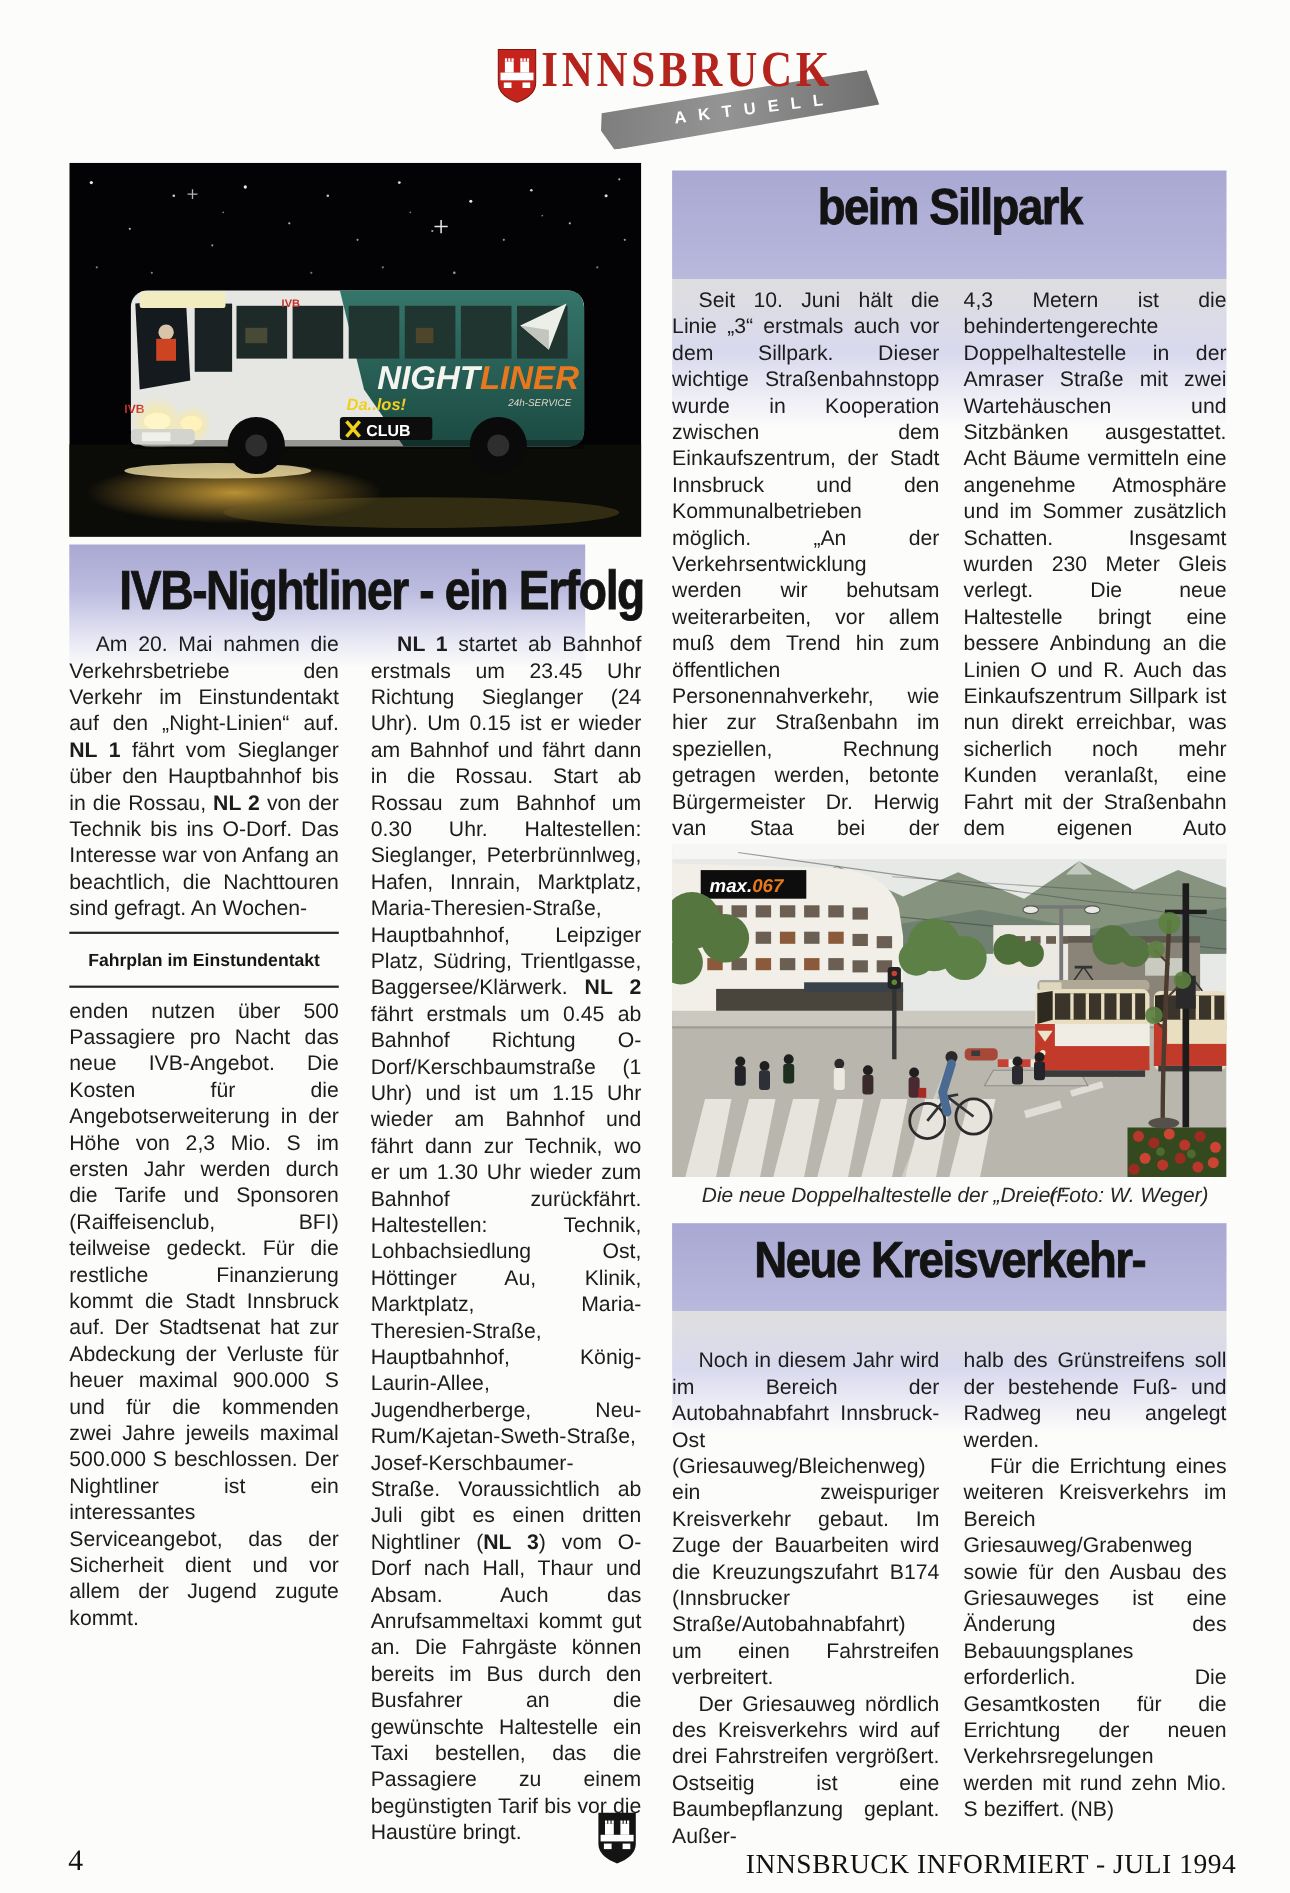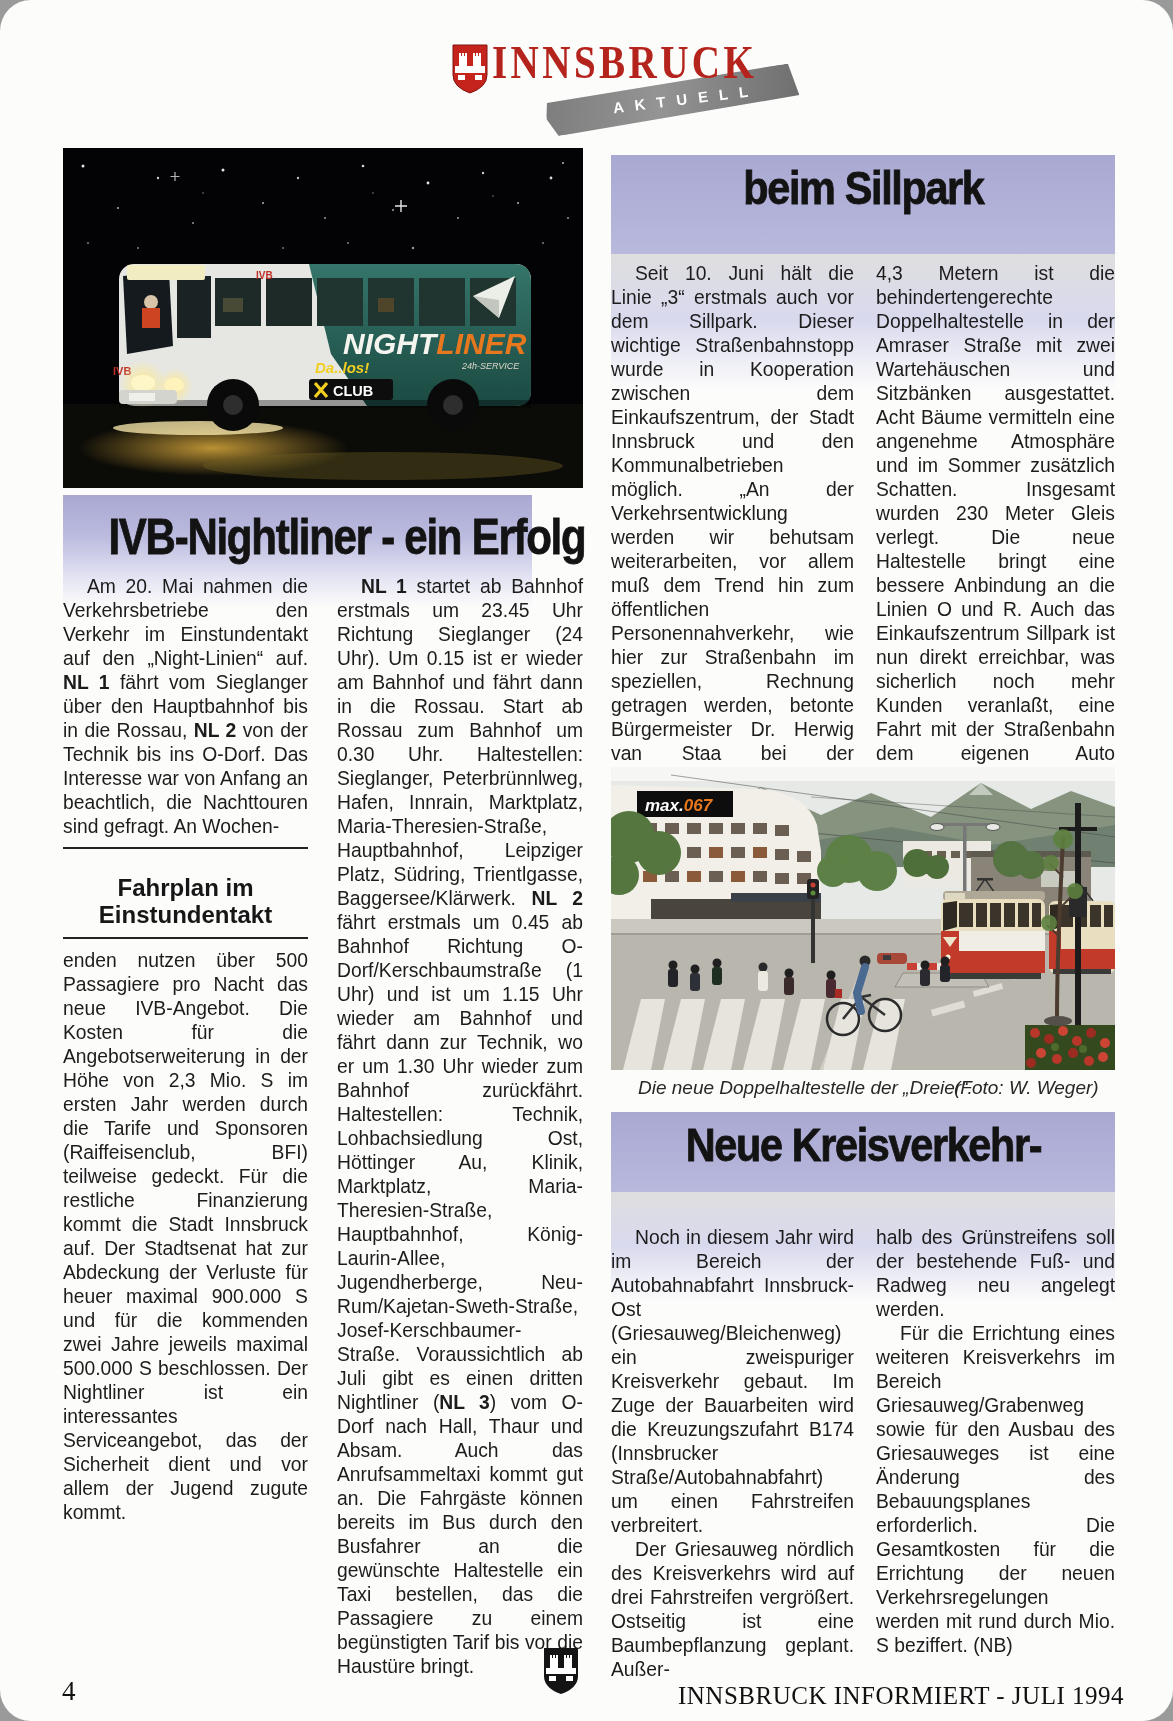--- a/index.html
+++ b/index.html
@@ -1,17 +1,17 @@
 <!DOCTYPE html>
 <html><head>
 <meta charset="utf-8">
 <style>
   html,body{margin:0;padding:0;background:#9a9a9a;}
   .page{position:relative;width:1173px;height:1721px;margin:0 auto;background:#fcfcfb;overflow:hidden;
-        font-family:"Liberation Sans",sans-serif;border-radius:31px;}
+        font-family:"Liberation Sans",sans-serif;}
   .abs{position:absolute;}
 
   
   .masthead-title{position:absolute;left:492px;top:36px;z-index:3;
     font-family:"Liberation Serif",serif;font-weight:700;font-size:46px;color:#b5241c;
     letter-spacing:4px;transform:scaleX(.85);transform-origin:left top;white-space:nowrap;}
   .brush{position:absolute;left:545px;top:78px;width:254px;height:44px;z-index:2;
     background:linear-gradient(100deg,#7d7d7d,#949494 45%,#6f6f6f);
     clip-path:polygon(1% 22%,97% 0%,100% 74%,4% 100%,0% 58%);
     transform:rotate(-7deg);display:flex;align-items:center;justify-content:center;}
@@ -21,22 +21,22 @@
   .grad{background:linear-gradient(180deg,#a8a8d2 0%,#b9b9de 42%,#dededf 0,#d9d9ee 70%,rgba(255,255,255,0) 100%);}
   .grad2{background:linear-gradient(180deg,#a8a8d2 0%,#bcbce0 38%,#e6e6f4 76%,rgba(255,255,255,0) 100%);}
   .headline{font-weight:700;color:#131313;text-align:center;}
   .headline .hx{display:inline-block;white-space:nowrap;transform:scaleX(.84);transform-origin:center top;
     letter-spacing:-1.5px;-webkit-text-stroke:.8px #131313;}
 
   
   .col{position:absolute;}
   .para{margin:0;text-align:justify;font-size:19.3px;line-height:24px;color:#1c1c1c;}
   .para.ind{text-indent:24px;}
-  .subhead{margin:8px 0 10px;padding:25px 0 9px;border-top:2px solid #222;border-bottom:2px solid #222;
-    text-align:center;font-size:24px;font-weight:700;line-height:27px;color:#161616;}
+  .subhead{margin:8px 0 10px;padding:11px 0 9px;border-top:2px solid #222;border-bottom:2px solid #222;
+    text-align:center;font-size:16px;font-weight:700;line-height:27px;color:#161616;}
 
   .caption{position:absolute;font-size:19px;font-style:italic;color:#272727;margin-left:24px;}
 
   
   .pagenum{position:absolute;left:62px;top:1676px;font-family:"Liberation Serif",serif;font-size:27px;color:#111;}
   .issue{position:absolute;right:49px;top:1682px;font-family:"Liberation Serif",serif;font-size:25px;
     letter-spacing:.5px;color:#111;}
 
   svg text{font-family:"Liberation Sans",sans-serif;}
 </style>
@@ -407,21 +407,21 @@
   </div>
   <div class="col" style="left:611px;top:1226px;width:243px">
     <div>
         <p class="para ind"><span>Noch in diesem Jahr wird im Bereich der Autobahnabfahrt Innsbruck-Ost (Griesauweg/Bleichenweg) ein zweispuriger Kreisverkehr gebaut. Im Zuge der Bauarbeiten wird die Kreuzungszufahrt B174 (Innsbrucker Straße/Autobahnabfahrt) um einen Fahrstreifen verbreitert.</span></p>
         <p class="para ind"><span>Der Griesauweg nördlich des Kreisverkehrs wird auf drei Fahrstreifen vergrößert. Ostseitig ist eine Baumbepflanzung geplant. Außer-</span></p>
       </div>
   </div>
   <div class="col" style="left:876px;top:1226px;width:239px">
     <div>
         <p class="para"><span>halb des Grünstreifens soll der bestehende Fuß- und Radweg neu angelegt werden.</span></p>
-        <p class="para ind"><span>Für die Errichtung eines weiteren Kreisverkehrs im Bereich Griesauweg/Grabenweg sowie für den Ausbau des Griesauweges ist eine Änderung des Bebauungsplanes erforderlich. Die Gesamtkosten für die Errichtung der neuen Verkehrsregelungen werden mit rund durch Mio. S beziffert. (NB)</span></p>
+        <p class="para ind"><span>Für die Errichtung eines weiteren Kreisverkehrs im Bereich Griesauweg/Grabenweg sowie für den Ausbau des Griesauweges ist eine Änderung des Bebauungsplanes erforderlich. Die Gesamtkosten für die Errichtung der neuen Verkehrsregelungen werden mit rund zehn Mio. S beziffert. (NB)</span></p>
       </div>
   </div>
 
   <div class="pagenum">4</div>
   <svg class="abs" style="left:543px;top:1647px" width="36" height="48" viewBox="0 0 36 48">
     <path d="M1,1 h34 v28 q0,12 -17,18 q-17,-6 -17,-18 z" fill="#141414"></path>
     <rect x="3" y="21" width="30" height="6" fill="#fff"></rect>
     <rect x="7" y="11" width="8" height="10" fill="#fff"></rect>
       <rect x="21" y="11" width="8" height="10" fill="#fff"></rect>
     <rect x="7" y="8" width="2" height="3" fill="#fff"></rect>

